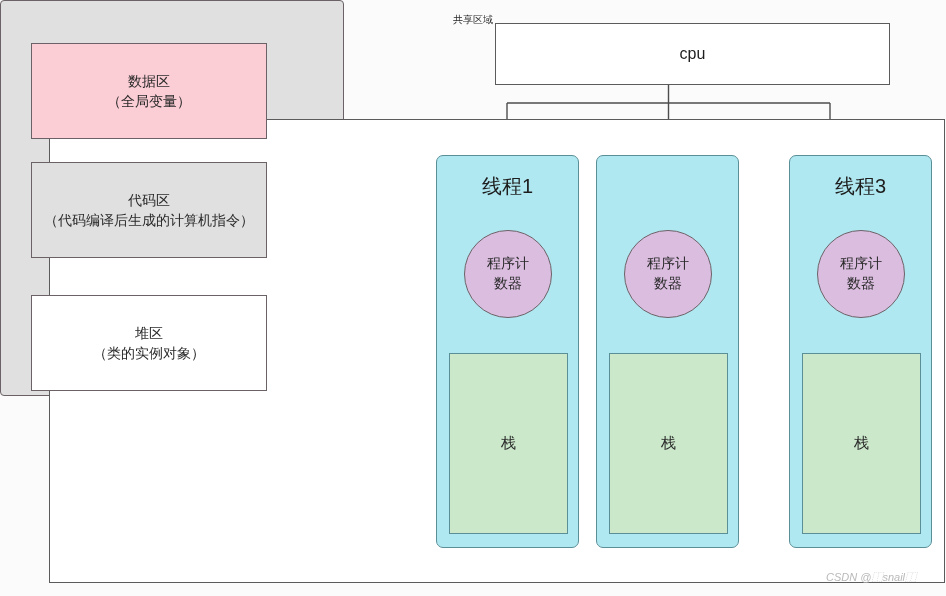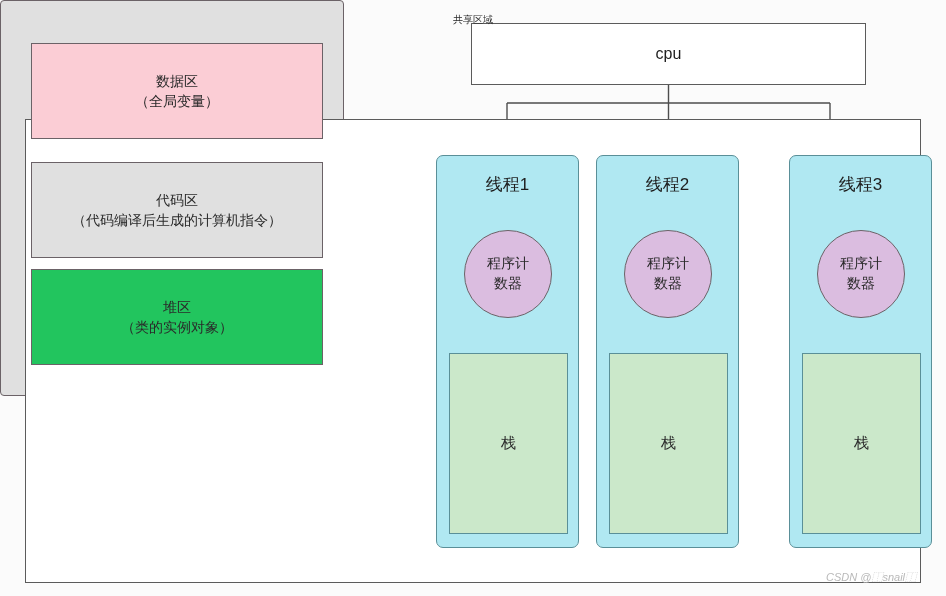--- a/index.html
+++ b/index.html
@@ -22,20 +22,21 @@
     height: 596px;
   }
   .box {
     position: absolute;
     box-sizing: border-box;
     display: flex;
     align-items: center;
     justify-content: center;
     text-align: left;
     line-height: 1.35;
+    margin-left: 24px;
   }
 
   
   #cpu-box {
     left: 471px; top: 23px;
     width: 395px; height: 62px;
     background: #ffffff;
     border: 1.5px solid #5b5b5b;
     font-size: 16px;
     color: #1e1e1e;
@@ -62,42 +63,42 @@
     position: absolute;
     left: 0; top: 13px;
     width: 100%;
     text-align: center;
     font-size: 10px;
     color: #2a2a2a;
   }
   .shared-sub {
     position: absolute;
     left: 31px;
-    width: 292px;
+    width: 236px;
     box-sizing: border-box;
     display: flex;
     align-items: center;
     justify-content: center;
     text-align: center;
     font-size: 14px;
     line-height: 1.45;
     border: 1.5px solid #6b6267;
     color: #2a2a2a;
   }
   #data-area {
     top: 43px; height: 96px;
     background: #fbcdd5;
   }
   #code-area {
     top: 162px; height: 96px;
     background: #e0e0e0;
   }
   #heap-area {
-    top: 269px; height: 96px;
-    background: #22c55e;
+    top: 295px; height: 96px;
+    background: #ffffff;
   }
 
   
   .thread-box {
     position: absolute;
     top: 155px;
     width: 143px;
     height: 393px;
     box-sizing: border-box;
     background: #b0e8f2;
@@ -106,21 +107,21 @@
   }
   #thread-1 { left: 436px; }
   #thread-2 { left: 596px; }
   #thread-3 { left: 757px; margin-left: 32px; }
 
   .thread-title {
     position: absolute;
     left: 0; top: 17px;
     width: 100%;
     text-align: center;
-    font-size: 17px;
+    font-size: 20px;
     color: #1e1e1e;
   }
   .pc-circle {
     position: absolute;
     left: 27px; top: 74px;
     width: 88px; height: 88px;
     box-sizing: border-box;
     border-radius: 50%;
     background: #dbbde0;
     border: 1.5px solid #6b6267;
@@ -221,21 +222,20 @@
     <div class="pc-circle">
       <span>程序计</span>
       <span>数器</span>
     </div>
     <div class="stack-box">
       <span>栈</span>
     </div>
   </div>
 
   <div class="thread-box" id="thread-2">
-    <div class="thread-title">线程2</div>
     <div class="pc-circle">
       <span>程序计</span>
       <span>数器</span>
     </div>
     <div class="stack-box">
       <span>栈</span>
     </div>
   </div>
 
   <div class="thread-box" id="thread-3">

